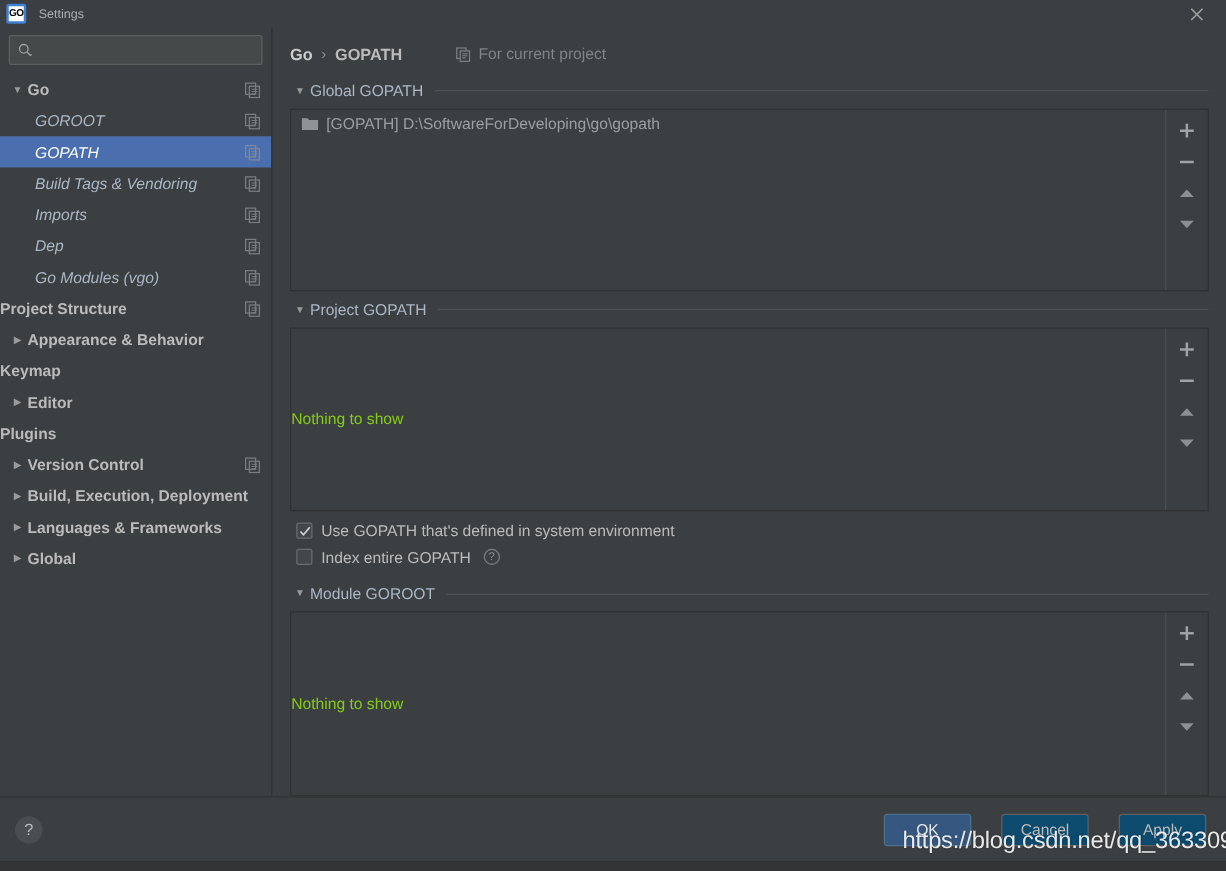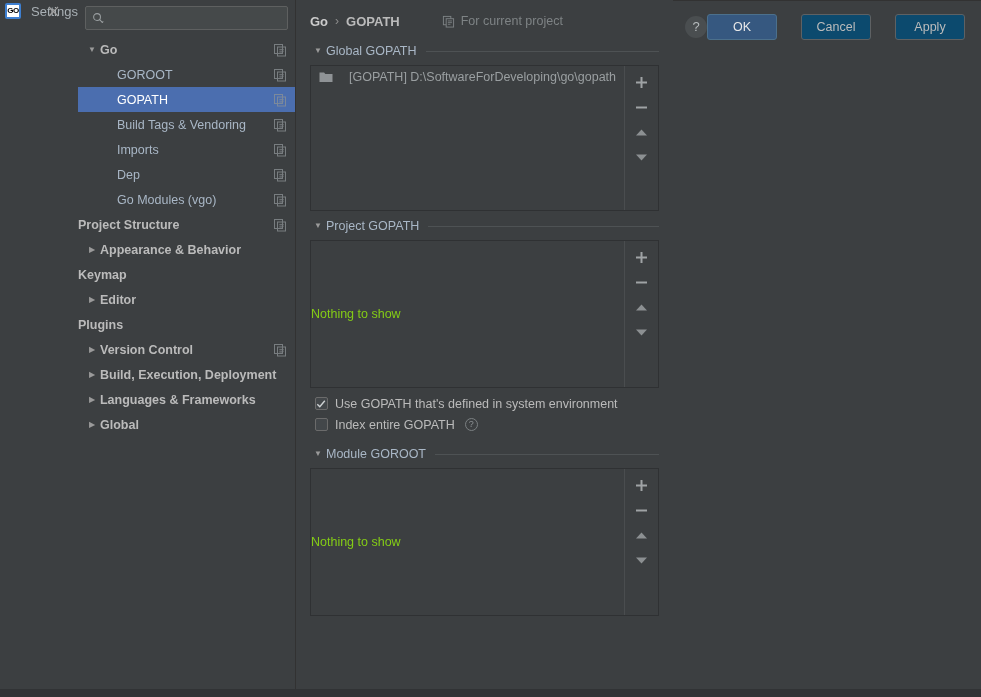--- a/index.html
+++ b/index.html
@@ -13,21 +13,21 @@
     color: #bbbbbb;
     -webkit-font-smoothing: antialiased;
   }
 
   #dialog {
     position: absolute;
     left: 0; top: 0;
     width: 981px; height: 689px;
     background: #3c3f41;
     display: flex;
-    flex-direction: row;
+    flex-direction: column;
   }
 
   
   #titlebar {
     height: 22px;
     flex: 0 0 22px;
     background: #3c3f41;
     display: flex;
     align-items: center;
     padding-left: 5px;
@@ -39,21 +39,21 @@
     border: 2px solid #3d7fd1;
     border-radius: 2px;
     display: flex; align-items: center; justify-content: center;
     font-size: 8px; font-weight: bold; color: #000000;
     line-height: 1;
     letter-spacing: -0.5px;
     font-family: "Liberation Sans", sans-serif;
   }
   #title-text {
     margin-left: 10px;
-    font-size: 13px;
+    font-size: 10px;
     color: #a9b0b5;
   }
   #close-btn {
     position: absolute;
     right: 14px; top: 1px;
     width: 20px; height: 20px;
     display: flex; align-items: center; justify-content: center;
     color: #a0a0a0;
     font-size: 15px;
     cursor: pointer;
@@ -126,21 +126,21 @@
     color: #a9b7c6;
     font-size: 12.5px;
     white-space: nowrap;
     overflow: hidden;
   }
   .tree-label.bold { font-weight: bold; color: #bbbbbb; }
   .copy-icon { width: 14px; height: 14px; flex: 0 0 14px; opacity: .75; }
 
   
   .lvl0 { padding-left: 6px; }
-  .lvl1 { padding-left: 39px; }
+  .lvl1 { padding-left: 28px; font-style: italic; }
   .lvl0b { }
 
   
   #right-pane {
     flex: 1 1 auto;
     background: #3c3f41;
     padding: 0 14px 0 14px;
     display: flex;
     flex-direction: column;
     min-width: 0;
@@ -195,21 +195,21 @@
     flex: 1 1 auto;
     position: relative;
     min-width: 0;
     overflow: hidden;
   }
   .list-row {
     height: 22px;
     display: flex;
     align-items: center;
     padding-left: 8px;
-    gap: 16px;
+    gap: 6px;
   }
   .list-row .path-text {
     color: #9a9fa1;
     font-size: 12.5px;
     white-space: nowrap;
   }
   .folder-icon { width: 14px; height: 12px; flex: 0 0 14px; }
   .nothing {
     position: absolute;
     left: 0; right: 0; top: 50%;

